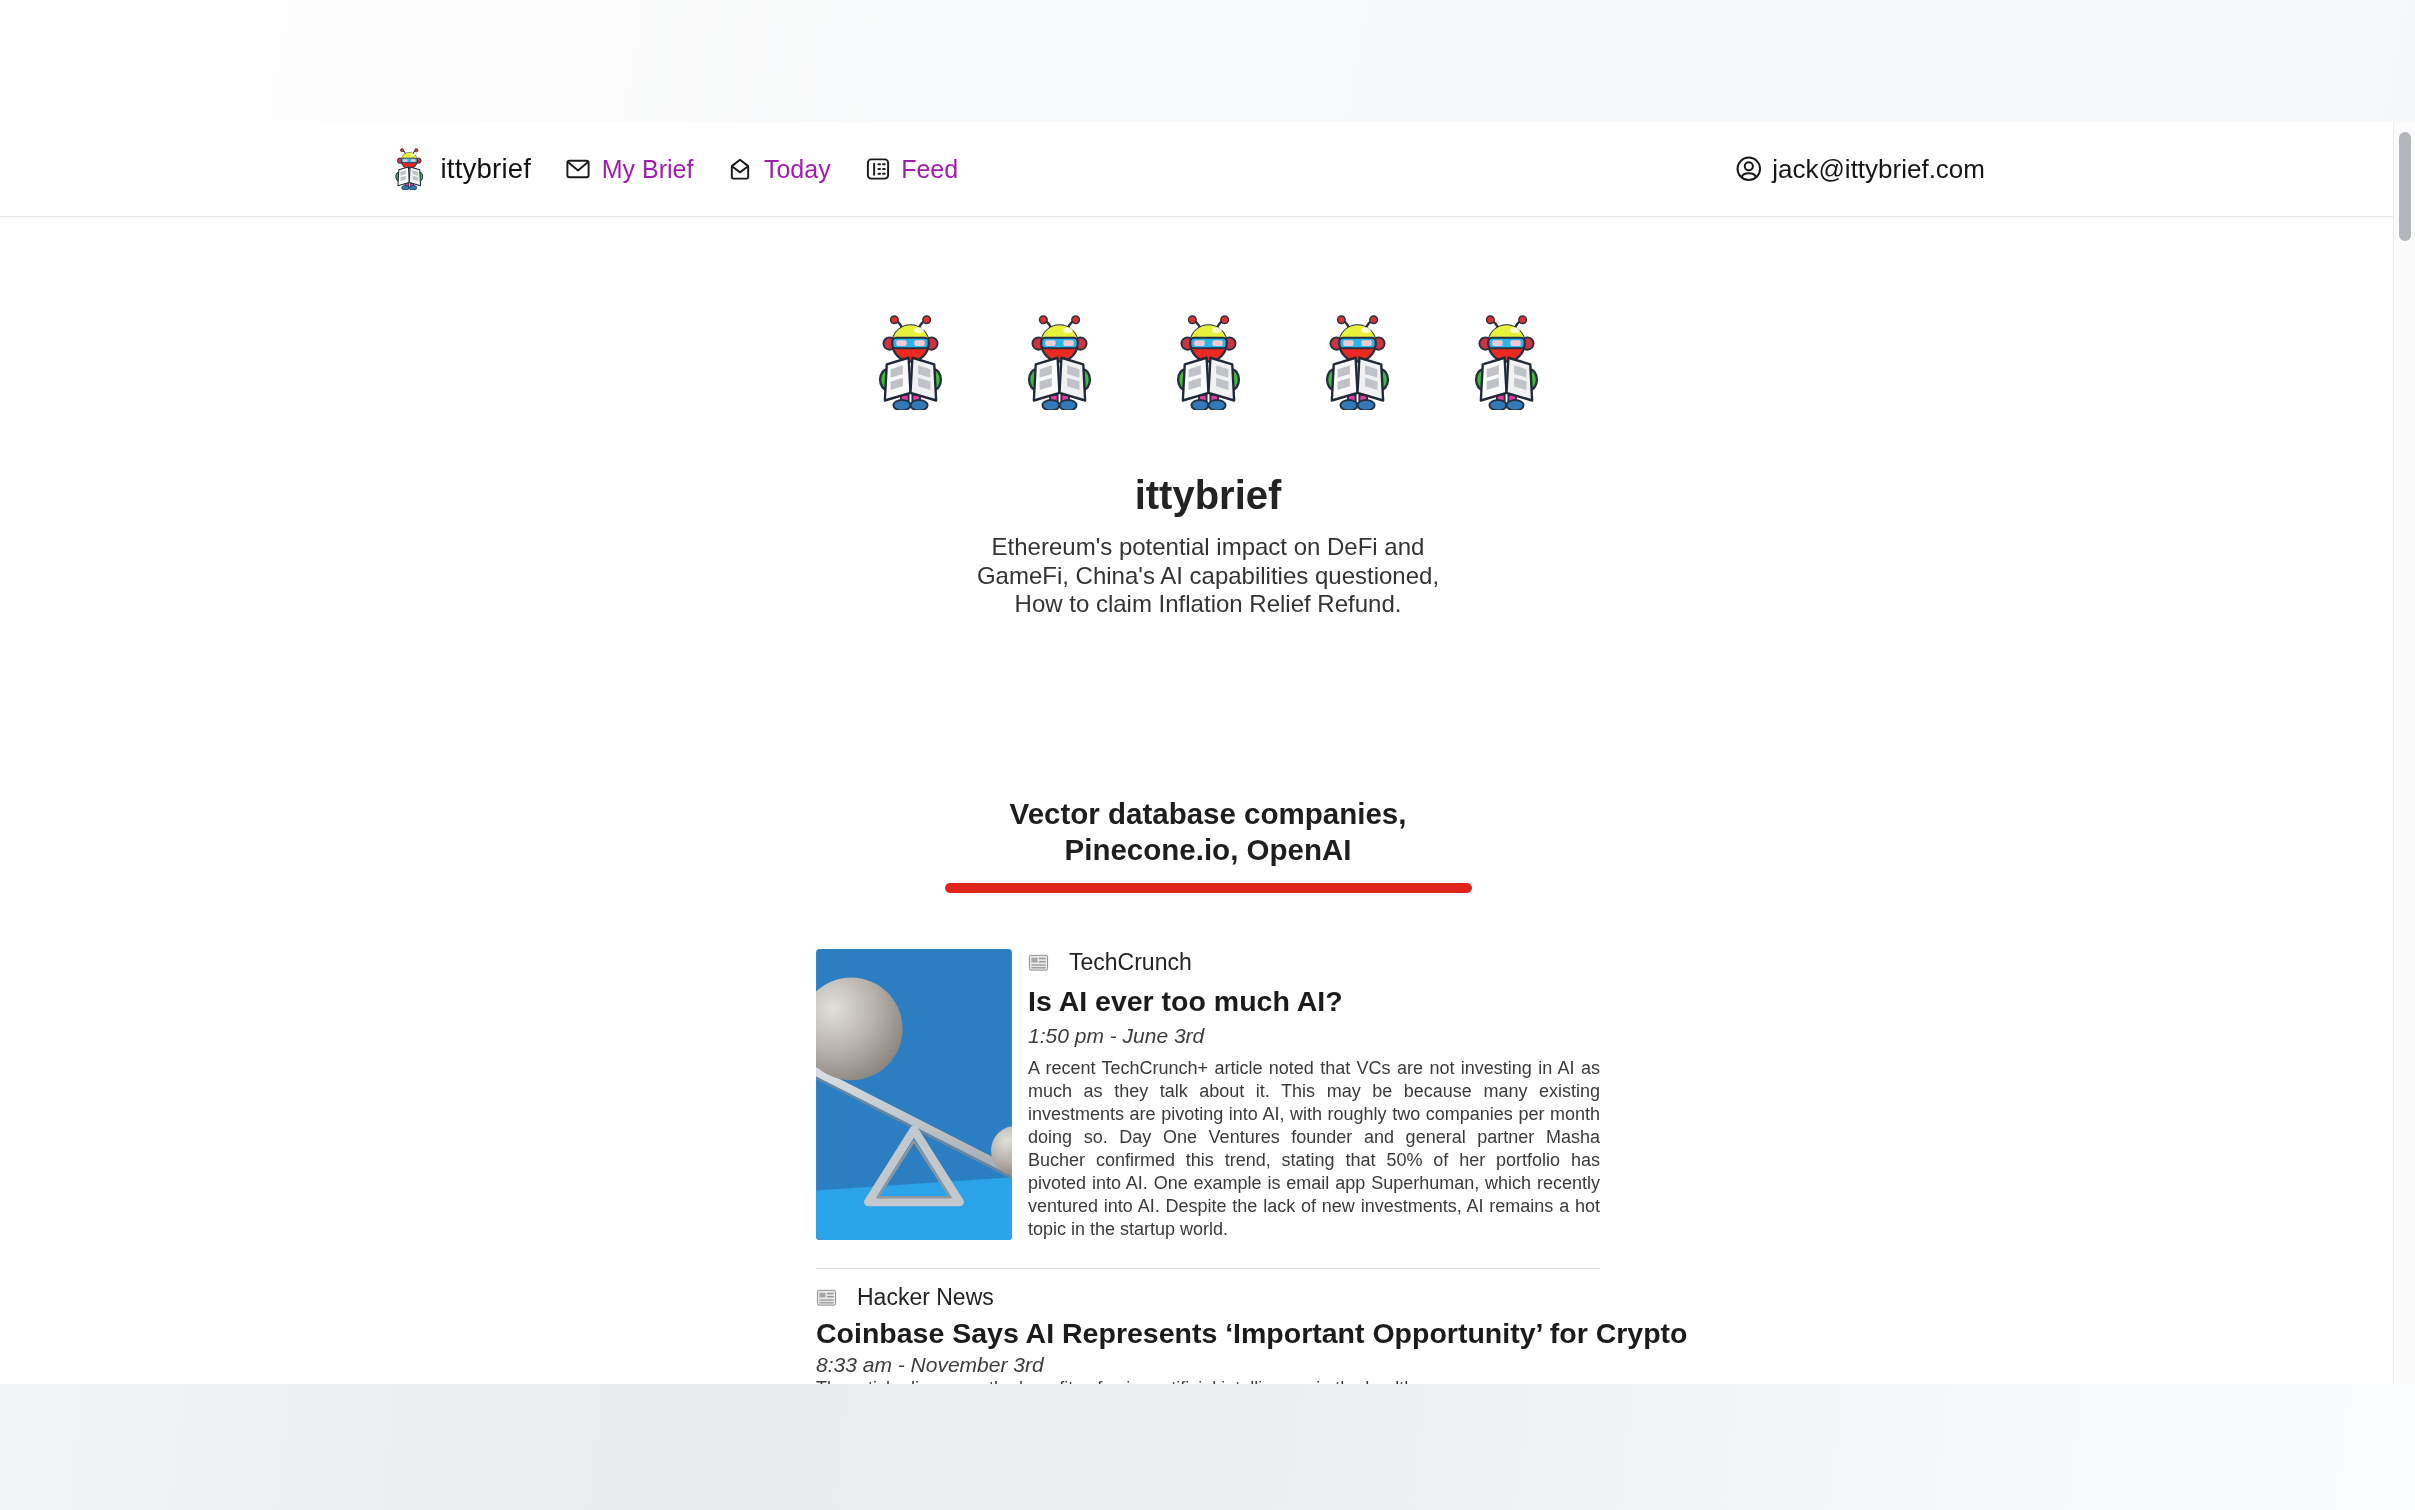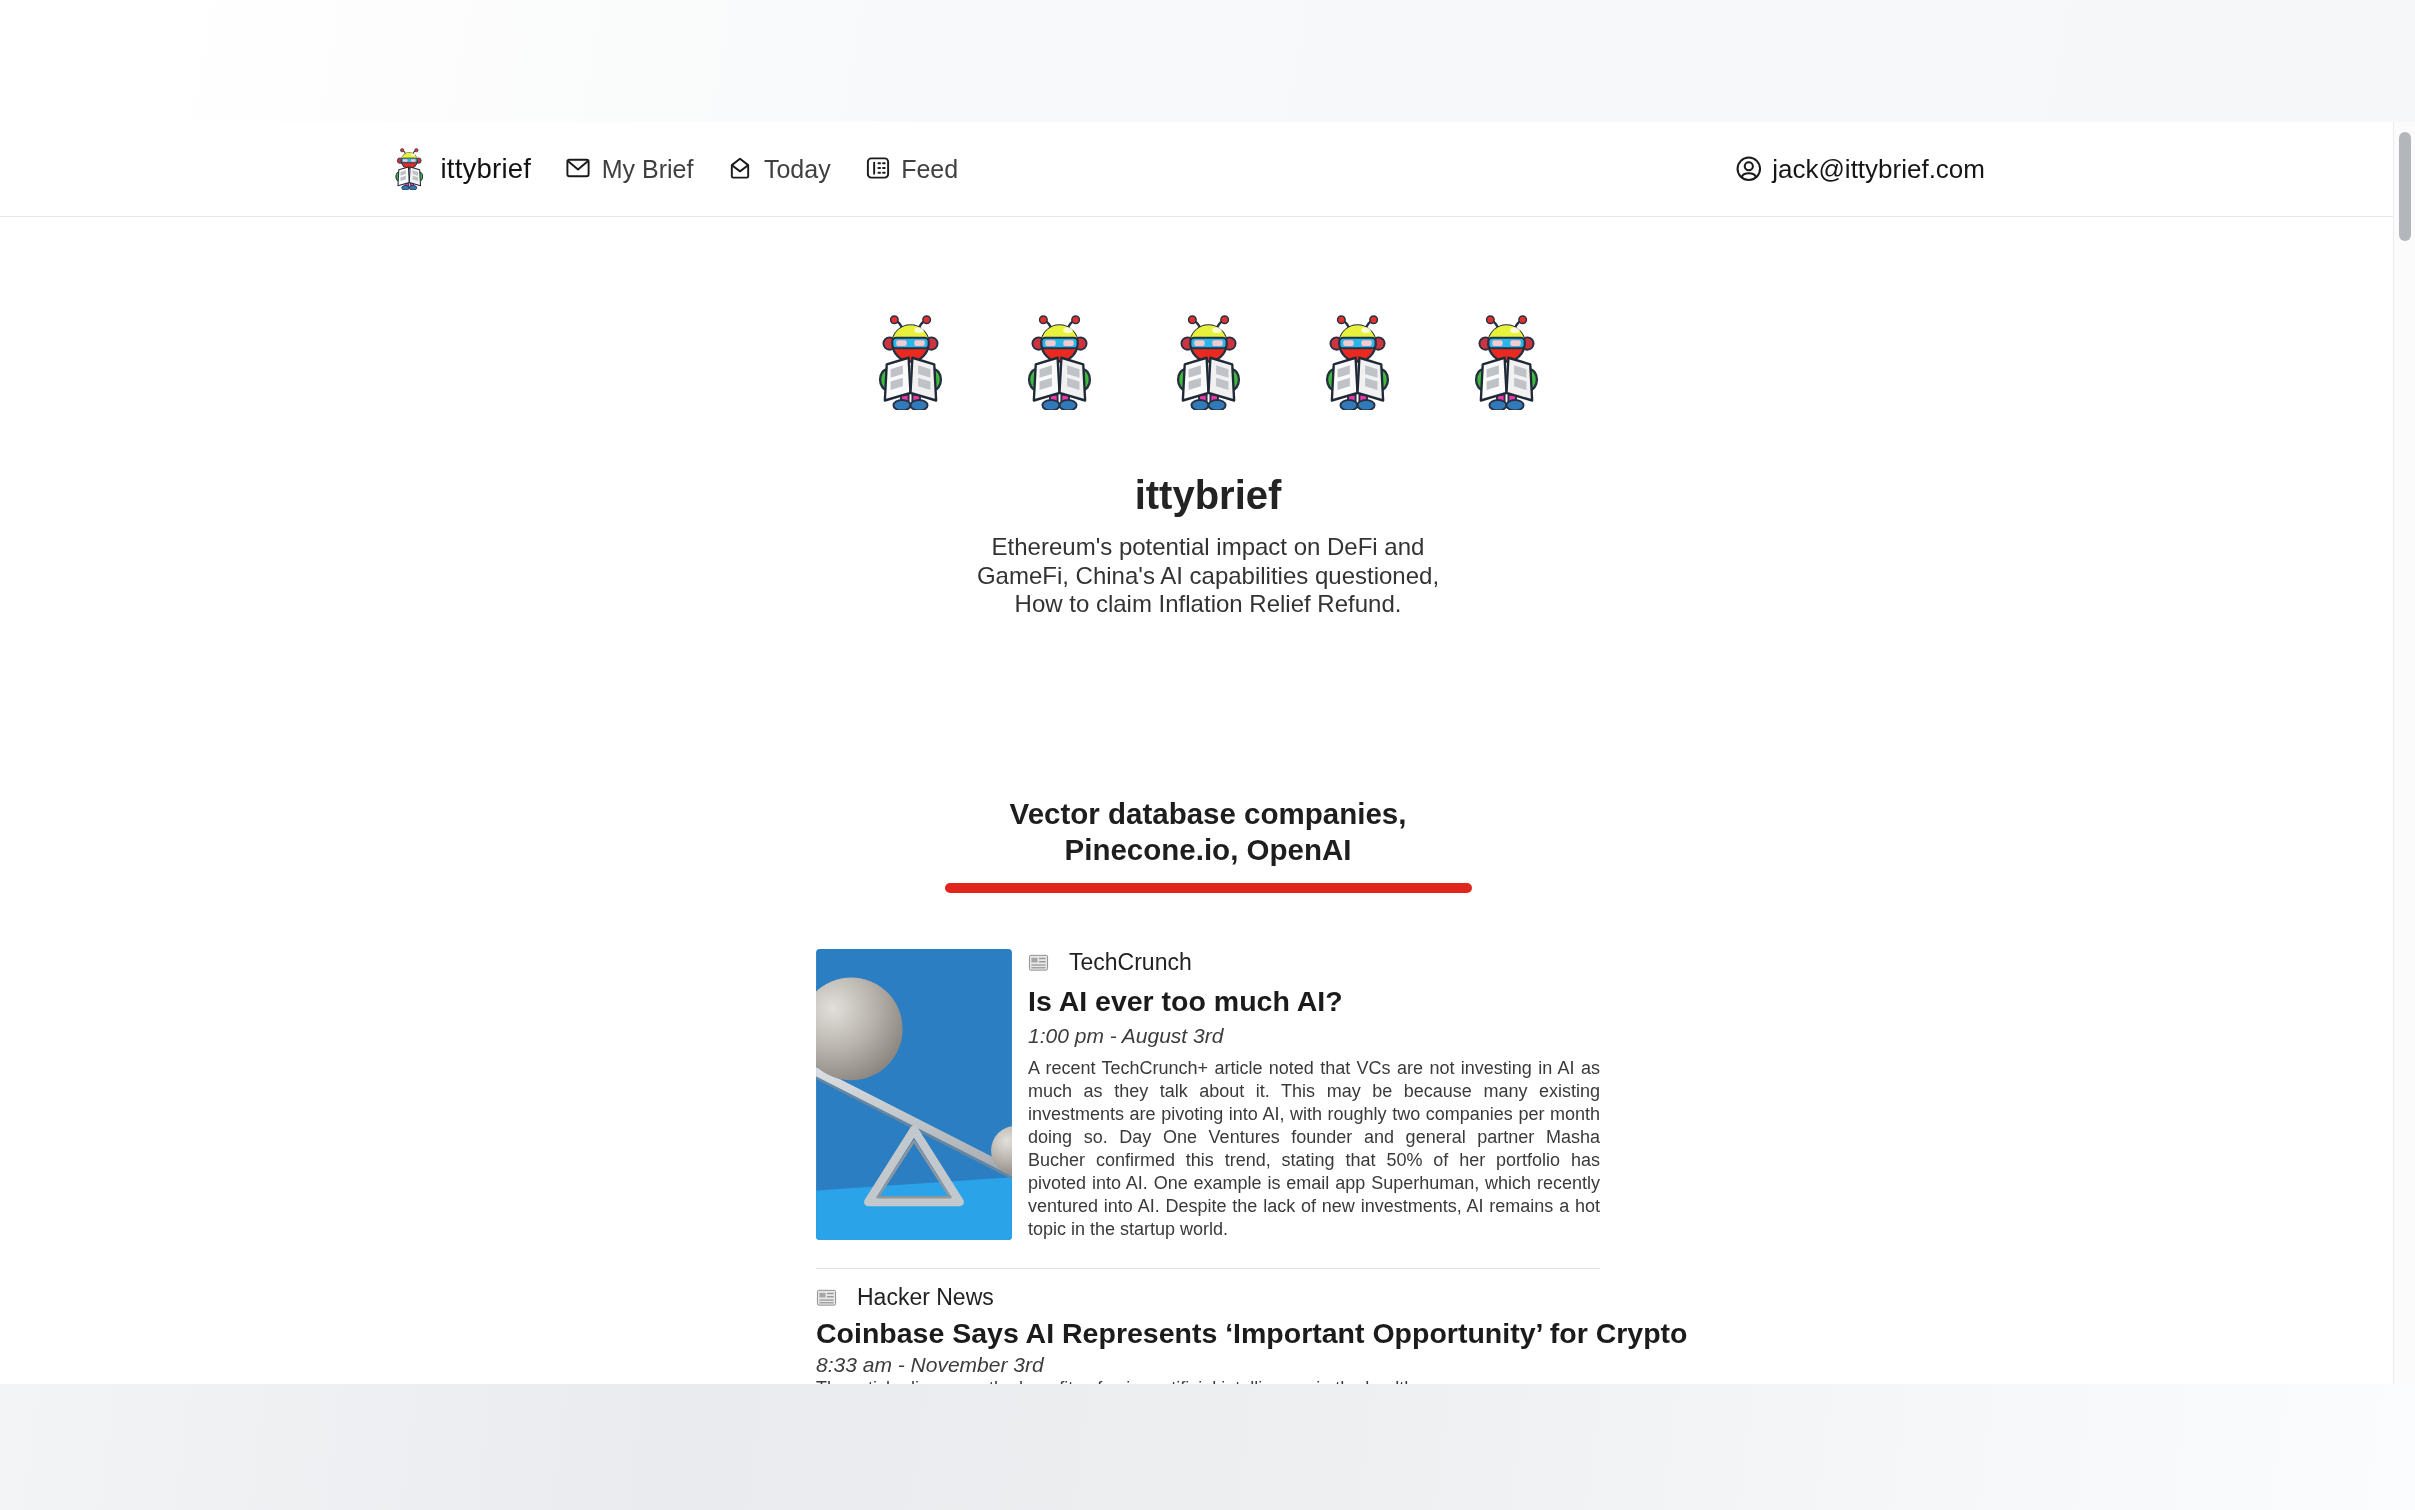--- a/index.html
+++ b/index.html
@@ -34,21 +34,21 @@
 
   
   .navbar {
     position:absolute; top:122px; left:0; width:2393px; height:95px;
     background:#fff; border-bottom:1px solid #e7e8ea;
     display:flex; align-items:center; padding:0 408px 0 395px; z-index:2;
   }
   .nav-left { display:flex; align-items:center; gap:34px; }
   .brand { display:flex; align-items:center; gap:17px; cursor:pointer; }
   .brand-name { font-size:27.6px; font-weight:500; color:#121212; letter-spacing:0.2px; }
-  .nav-item { display:flex; align-items:flex-start; gap:10.5px; font-size:25px; color:#404040; cursor:pointer; }
+  .nav-item { display:flex; align-items:center; gap:10.5px; font-size:25px; color:#a21caf; cursor:pointer; }
   .nav-item svg, .account svg { display:block; }
   .account { margin-left:auto; display:flex; align-items:center; gap:9.5px; font-size:26px; color:#161616; cursor:pointer; }
   .robot-logo-sm { width:28.5px; height:42px; }
 
   
   .page { position:absolute; top:218px; left:0; width:2416px; z-index:1; }
   .content { width:784px; margin:0 auto; }
 
   .robot-row { margin-top:97px; display:flex; justify-content:center; gap:84px; }
   .robot-row svg { width:65px; height:95px; }
@@ -230,21 +230,21 @@
           </svg>
         </div>
         <div class="article-col">
           <div class="source-row">
             <svg width="21" height="21" viewBox="0 0 22 22">
                 <use href="#news-emoji"></use>
               </svg>
             <span>TechCrunch</span>
           </div>
           <h3 class="article-title">Is AI ever too much AI?</h3>
-          <div class="timestamp">1:00 pm - August 3rd</div>
+          <div class="timestamp">1:50 pm - June 3rd</div>
           <p class="article-text">A recent TechCrunch+ article noted that VCs are not investing in AI as much as they talk about it. This may be because many existing investments are pivoting into AI, with roughly two companies per month doing so. Day One Ventures founder and general partner Masha Bucher confirmed this trend, stating that 50% of her portfolio has pivoted into AI. One example is email app Superhuman, which recently ventured into AI. Despite the lack of new investments, AI remains a hot topic in the startup world.</p>
         </div>
       </article>
 
       <hr class="article-divider">
 
       <article class="article-2">
         <div class="source-row">
           <svg width="21" height="21" viewBox="0 0 22 22">
               <use href="#news-emoji"></use>

